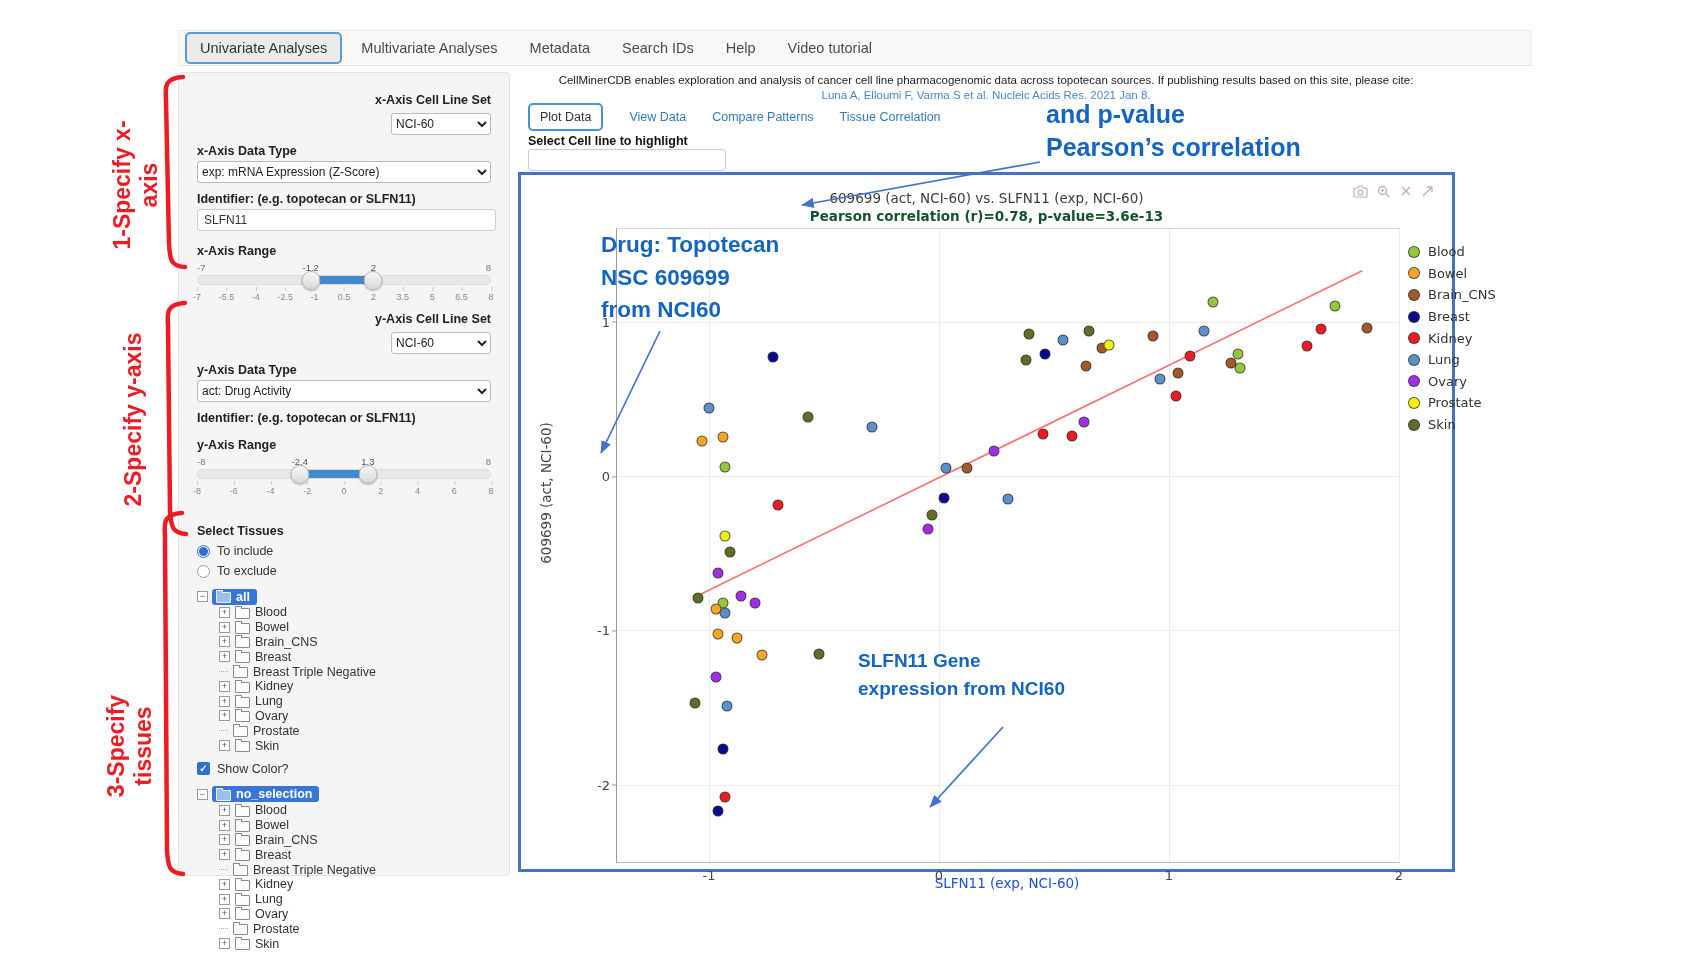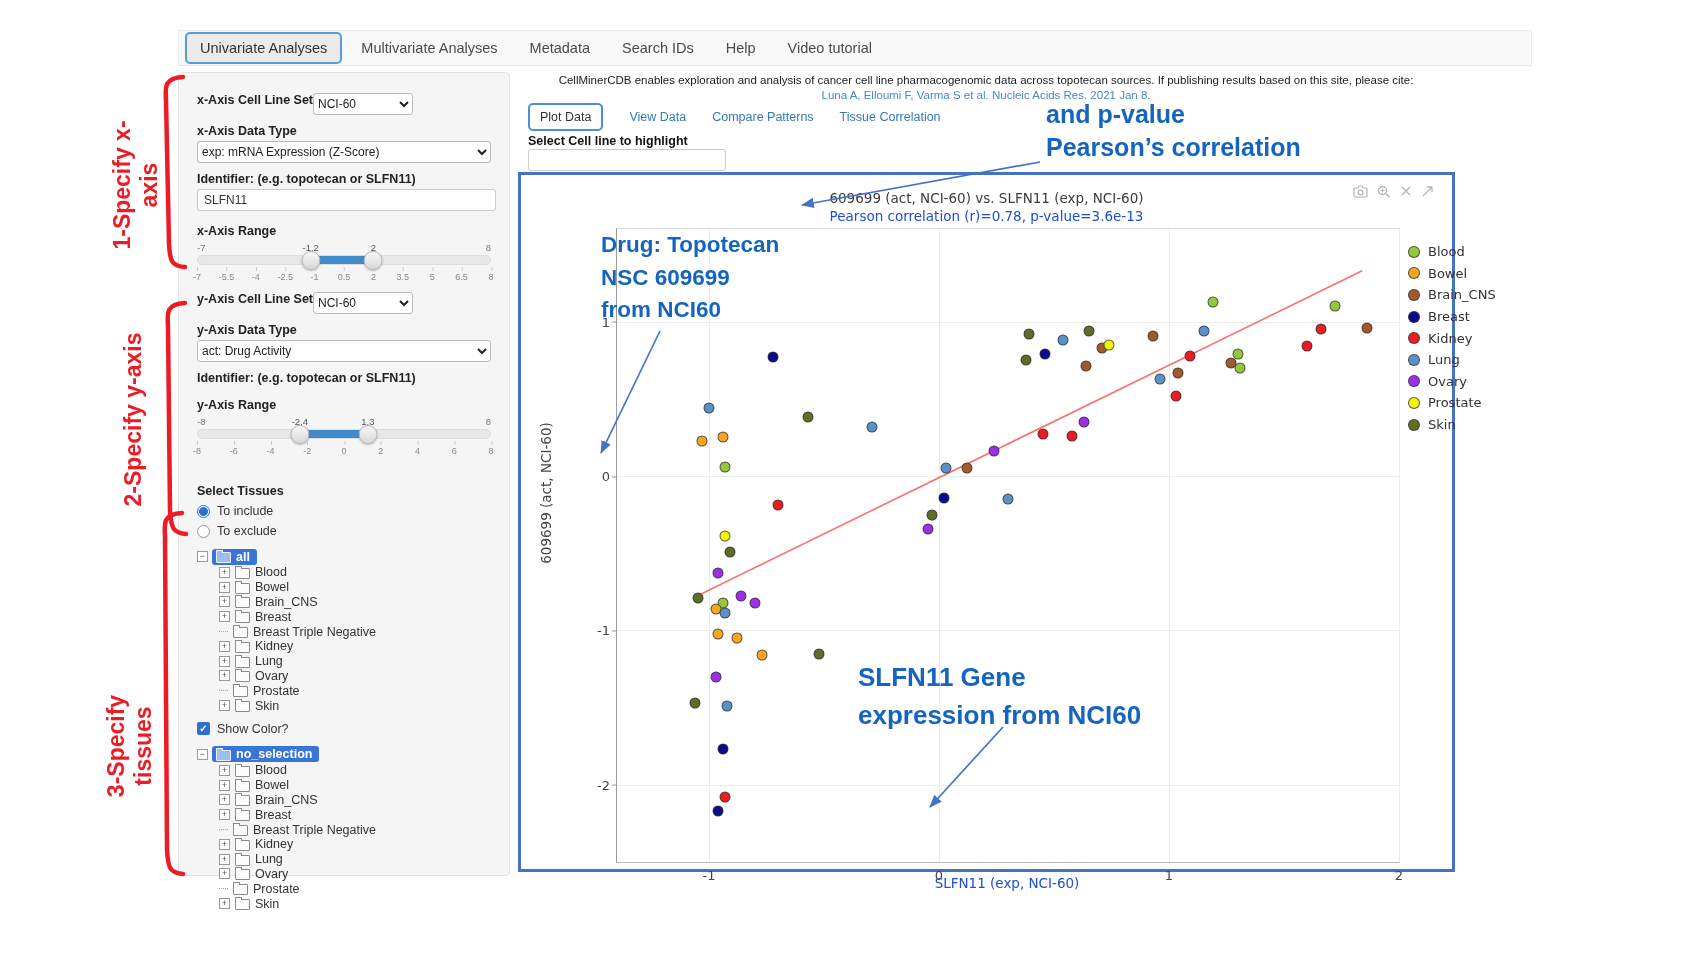--- a/index.html
+++ b/index.html
@@ -7,21 +7,21 @@
   .abs{position:absolute;}
   
   .navbar{left:178px;top:30px;width:1352px;height:34px;background:#f8f8f8;
     border:1px solid #ececec;border-bottom:1px solid #e3e3e3;display:flex;align-items:center;}
   .nav-tab{font-size:14.5px;color:#4a4a4a;padding:6px 13px;margin:0 3px;cursor:pointer;white-space:nowrap;}
   .nav-tab.active{border:2px solid #5b9bd5;border-radius:5px;background:#ebebeb;color:#333;margin-left:6px;}
   
   .sidebar{left:178px;top:72px;width:332px;height:804px;background:#f5f5f5;
     border:1px solid #e3e3e3;border-radius:4px;padding:20px 18px;box-sizing:border-box;font-size:12.5px;color:#333;}
   .s-label{font-weight:bold;color:#222;margin-top:9px;margin-bottom:3px;}
-  .inline-row{display:flex;align-items:flex-start;}
+  .inline-row{display:flex;align-items:flex-end;gap:6px;flex-direction:column;}
   select{font-family:"Liberation Sans",sans-serif;font-size:12px;height:22px;border:1px solid #bbb;border-radius:3px;background:#fff;color:#222;}
   .sel-wide{width:100%;}
   .sel-small{width:100px;}
   input[type=text]{font-family:"Liberation Sans",sans-serif;font-size:12px;height:20px;border:1px solid #ccc;border-radius:3px;background:#fff;color:#333;padding:0 6px;width:285px;}
   
   .slider{position:relative;height:50px;margin-top:4px;}
   .sl-top{position:relative;height:13px;font-size:9.5px;color:#777;}
   .sl-top .minl{position:absolute;left:0;}
   .sl-top .maxl{position:absolute;right:0;}
   .sl-top .fv,.sl-top .tv{position:absolute;transform:translateX(-50%);color:#555;}
@@ -56,21 +56,21 @@
   .subtabs{left:528px;top:103px;display:flex;align-items:center;gap:26px;font-size:12.5px;color:#337ab7;}
   .subtab{cursor:pointer;}
   .subtab.active{border:2px solid #4a90d9;border-radius:5px;padding:5px 10px;color:#333;background:#fff;}
   .hl-label{left:528px;top:134px;font-size:12.5px;font-weight:bold;color:#111;}
   .hl-input{left:528px;top:149px;}
   
   .panel{left:518px;top:172px;width:937px;height:700px;background:#fff;border:3px solid #4472c4;box-sizing:border-box;}
   .pl-title{position:absolute;left:0;top:15px;width:100%;text-align:center;
     font-family:"DejaVu Sans",sans-serif;font-size:13.5px;color:#3c3c3c;}
   .pl-sub{position:absolute;left:0;top:33px;width:100%;text-align:center;
-    font-family:"DejaVu Sans",sans-serif;font-size:13.5px;color:#1d4ed8;}
+    font-family:"DejaVu Sans",sans-serif;font-size:13.5px;color:#14532d;font-weight:bold;}
   .modebar{position:absolute;right:18px;top:10px;display:flex;gap:9px;opacity:.55;}
   .modebar svg{display:block;}
   .plot-area{position:absolute;left:95px;top:53px;width:782px;height:633px;background:#fff;
     border:1px solid #d8d8d8;border-left:1px solid #9a9a9a;border-bottom:1px solid #bbb;}
   .gl-v{position:absolute;top:0;bottom:0;width:1px;background:#ececec;}
   .gl-h{position:absolute;left:0;right:0;height:1px;background:#ececec;}
   .pt{position:absolute;width:11px;height:11px;border-radius:50%;border:1px solid rgba(55,55,55,.8);
     transform:translate(-50%,-50%);box-sizing:border-box;}
   .ytick{position:absolute;right:100%;transform:translateY(-50%);padding-right:7px;
     font-family:"DejaVu Sans",sans-serif;font-size:13px;color:#444;}
@@ -81,21 +81,21 @@
     font-family:"DejaVu Sans",sans-serif;font-size:13.5px;color:#1d4ed8;}
   .yaxis-label{position:absolute;left:-125px;top:310px;width:300px;text-align:center;transform:rotate(-90deg);
     font-family:"DejaVu Sans",sans-serif;font-size:13.5px;color:#444;}
   .legend{position:absolute;left:887px;top:66px;}
   .leg-item{display:flex;align-items:center;gap:8px;height:21.6px;cursor:pointer;}
   .leg-swatch{width:12px;height:12px;border-radius:50%;border:1px solid rgba(55,55,55,.8);box-sizing:border-box;flex:none;}
   .leg-label{font-family:"DejaVu Sans",sans-serif;font-size:13px;color:#333;}
   
   .blue-anno{position:absolute;color:#1565c0;font-weight:bold;line-height:1.45;}
   .anno-drug{left:80px;top:54px;font-size:22.5px;}
-  .anno-gene{left:337px;top:484px;font-size:26px;}
+  .anno-gene{left:337px;top:472px;font-size:19px;}
   .anno-pearson{left:1046px;top:98px;font-size:25px;line-height:1.32;}
   
   .red-label{position:absolute;color:#ed1c24;font-weight:bold;font-size:23px;text-align:center;transform:rotate(-90deg);}
   .overlay{left:0;top:0;width:1700px;height:956px;pointer-events:none;z-index:40;}
 </style>
 </head>
 <body>
 
 <div class="abs navbar" id="navbar">
     <div class="nav-tab active">Univariate Analyses</div>

